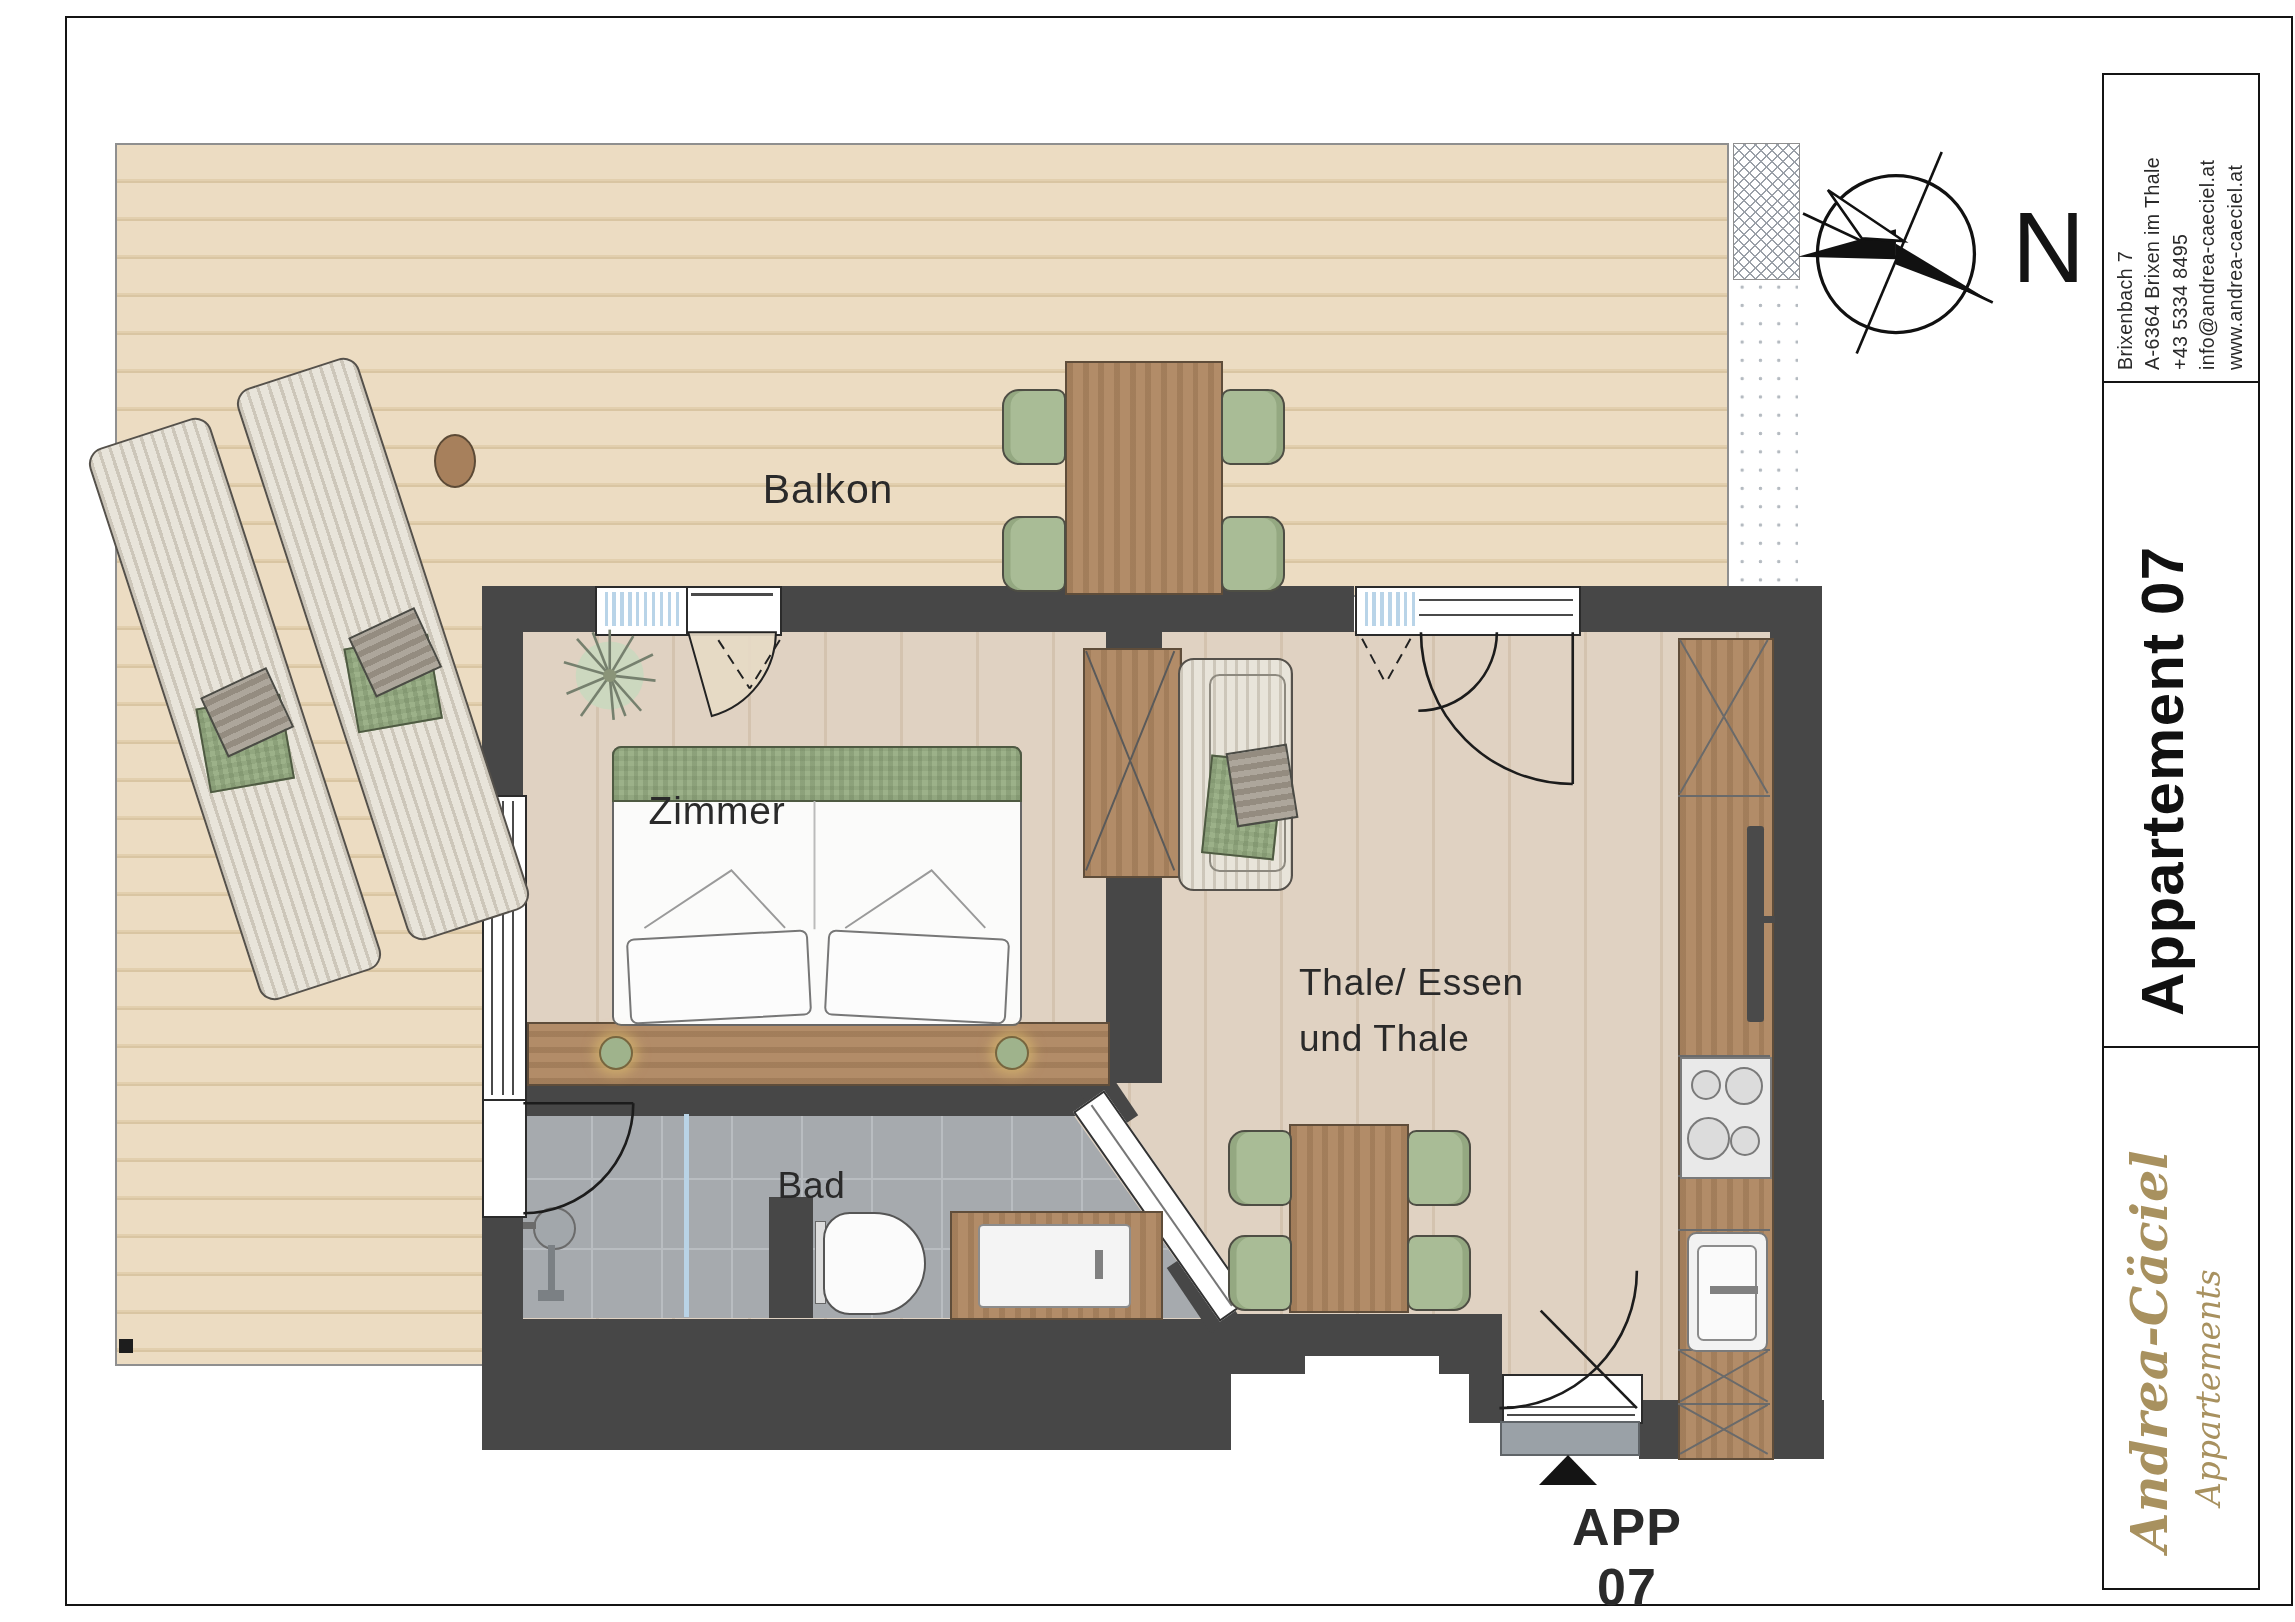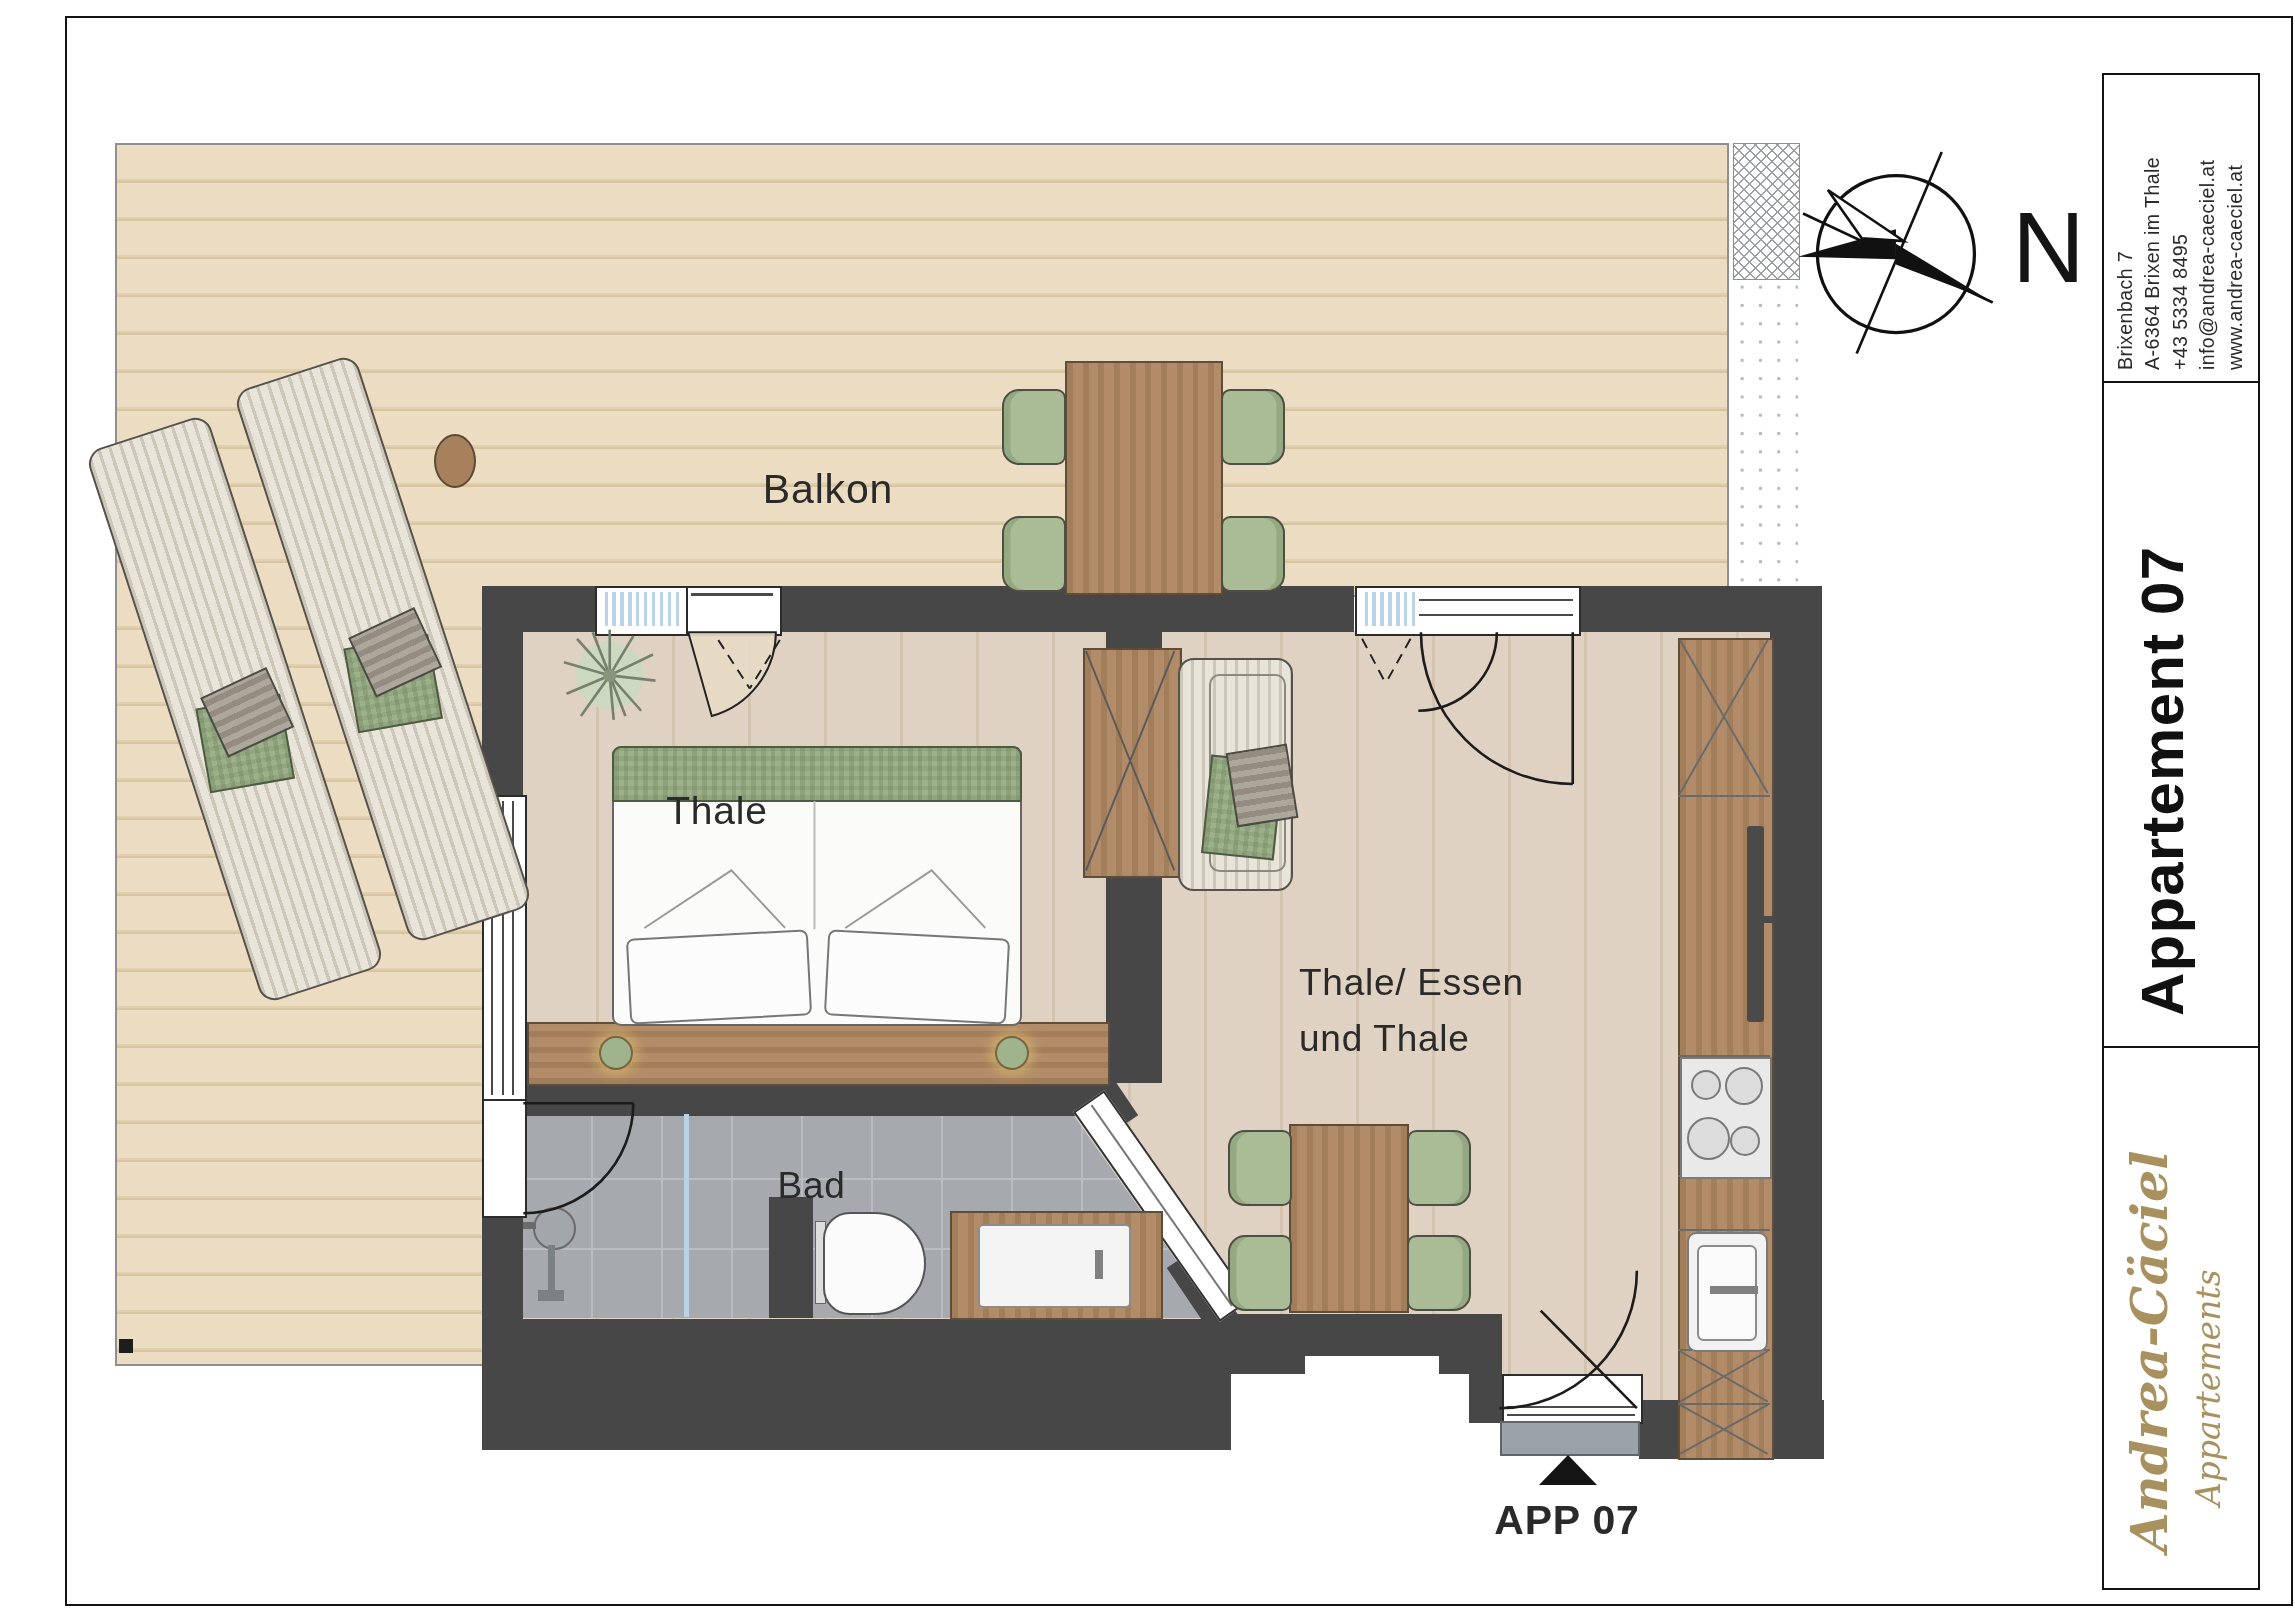--- a/index.html
+++ b/index.html
@@ -228,25 +228,25 @@
     <circle cx="2898" cy="388" r="120" fill="none" stroke="#111" stroke-width="5"></circle>
     <line x1="2968" y1="232" x2="2838" y2="540" stroke="#111" stroke-width="4"></line>
     <line x1="2756" y1="326" x2="3046" y2="462" stroke="#111" stroke-width="4"></line>
     <path d="M 2748 392 L 2898 350 L 2898 396 Z" fill="#111"></path>
     <path d="M 2898 372 L 3040 458 L 2898 404 Z" fill="#111"></path>
     <path d="M 2794 290 L 2910 368 L 2846 364 Z" fill="#fff" stroke="#111" stroke-width="4"></path>
   </g>
 </svg>
 
 <div class="abs label" style="left:707px;top:466px;width:242px;text-align:center;font-size:41px;">Balkon</div>
-<div class="abs label" style="left:609px;top:789px;width:216px;text-align:center;font-size:39px;">Thale</div>
+<div class="abs label" style="left:609px;top:789px;width:216px;text-align:center;font-size:39px;">Zimmer</div>
 <div class="abs label" style="left:746px;top:1165px;width:131px;text-align:center;font-size:37px;">Bad</div>
 <div class="abs label" style="left:1299px;top:962px;font-size:37px;white-space:nowrap;">Thale/ Essen</div>
 <div class="abs label" style="left:1299px;top:1018px;font-size:37px;white-space:nowrap;">und Thale</div>
-<div class="abs label" style="left:1485px;top:1497px;width:164px;text-align:center;font-size:41px;font-weight:700;">APP 07</div>
+<div class="abs label" style="left:1545px;top:1497px;width:164px;text-align:center;font-size:52px;font-weight:700;">APP 07</div>
 <div class="abs label" style="left:2012px;top:190px;font-size:101px;color:#141414;">N</div>
 
 <div class="abs tb-box" style="left:2102px;top:73px;width:154px;height:308px;"></div>
 <div class="abs tb-box" style="left:2102px;top:381px;width:154px;height:665px;"></div>
 <div class="abs tb-box" style="left:2102px;top:1046px;width:154px;height:540px;"></div>
 
 <div class="abs vtext label" style="left:2114px;top:370px;font-size:19.6px;">Brixenbach 7</div>
 <div class="abs vtext label" style="left:2141px;top:370px;font-size:19.6px;">A-6364 Brixen im Thale</div>
 <div class="abs vtext label" style="left:2169px;top:370px;font-size:19.6px;">+43 5334 8495</div>
 <div class="abs vtext label" style="left:2196px;top:370px;font-size:19.6px;">info@andrea-caeciel.at</div>

